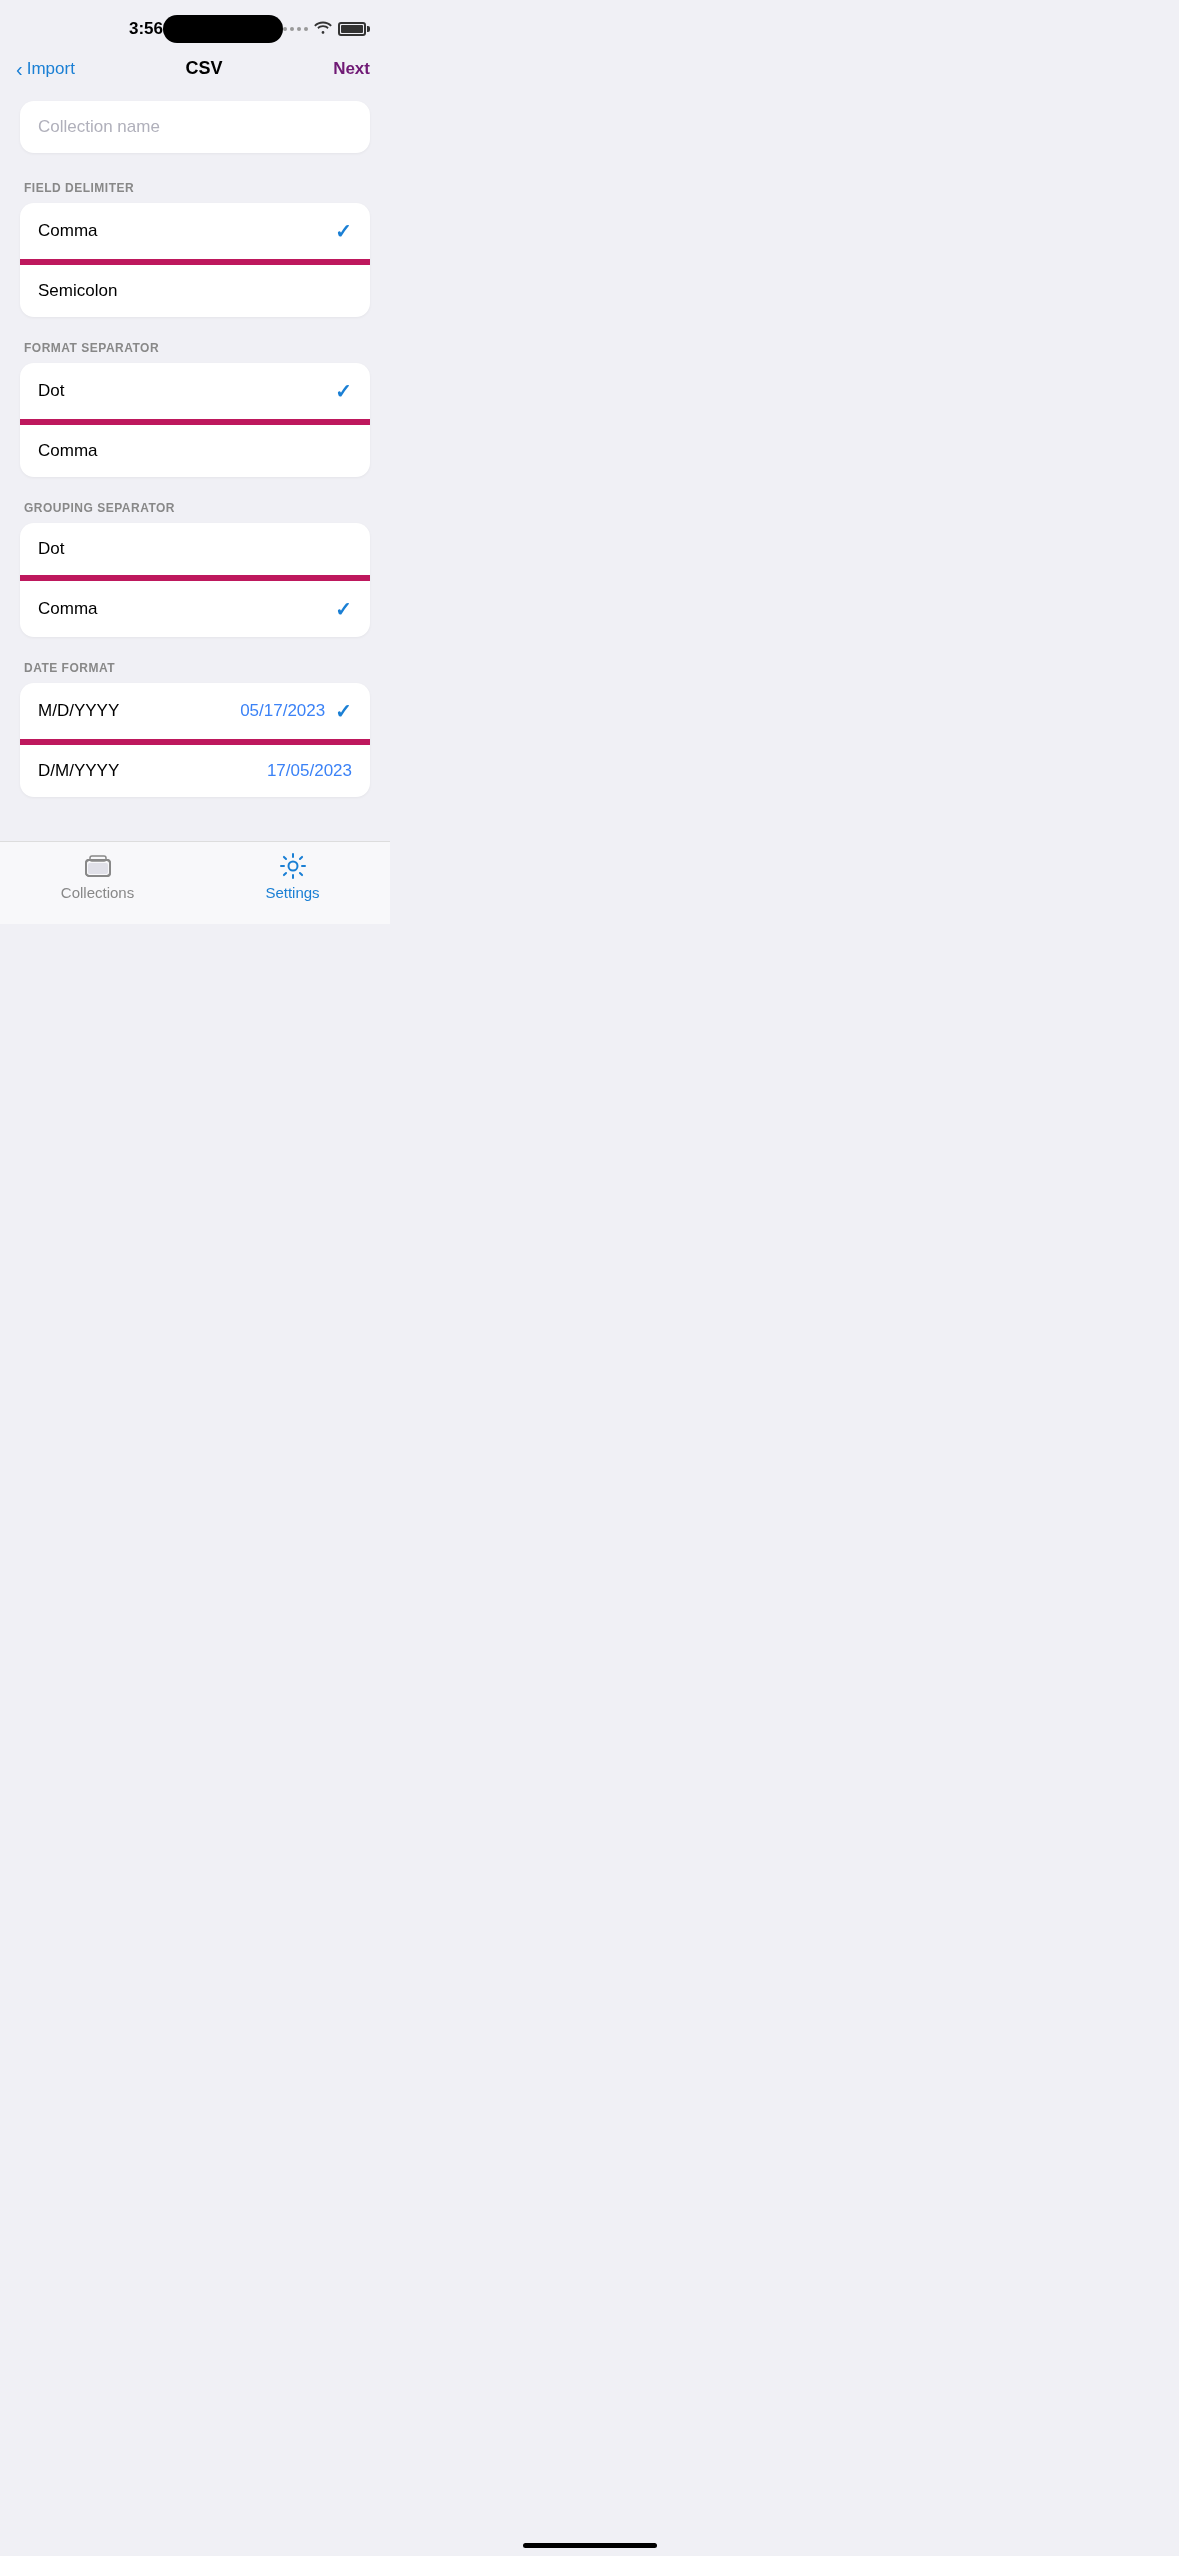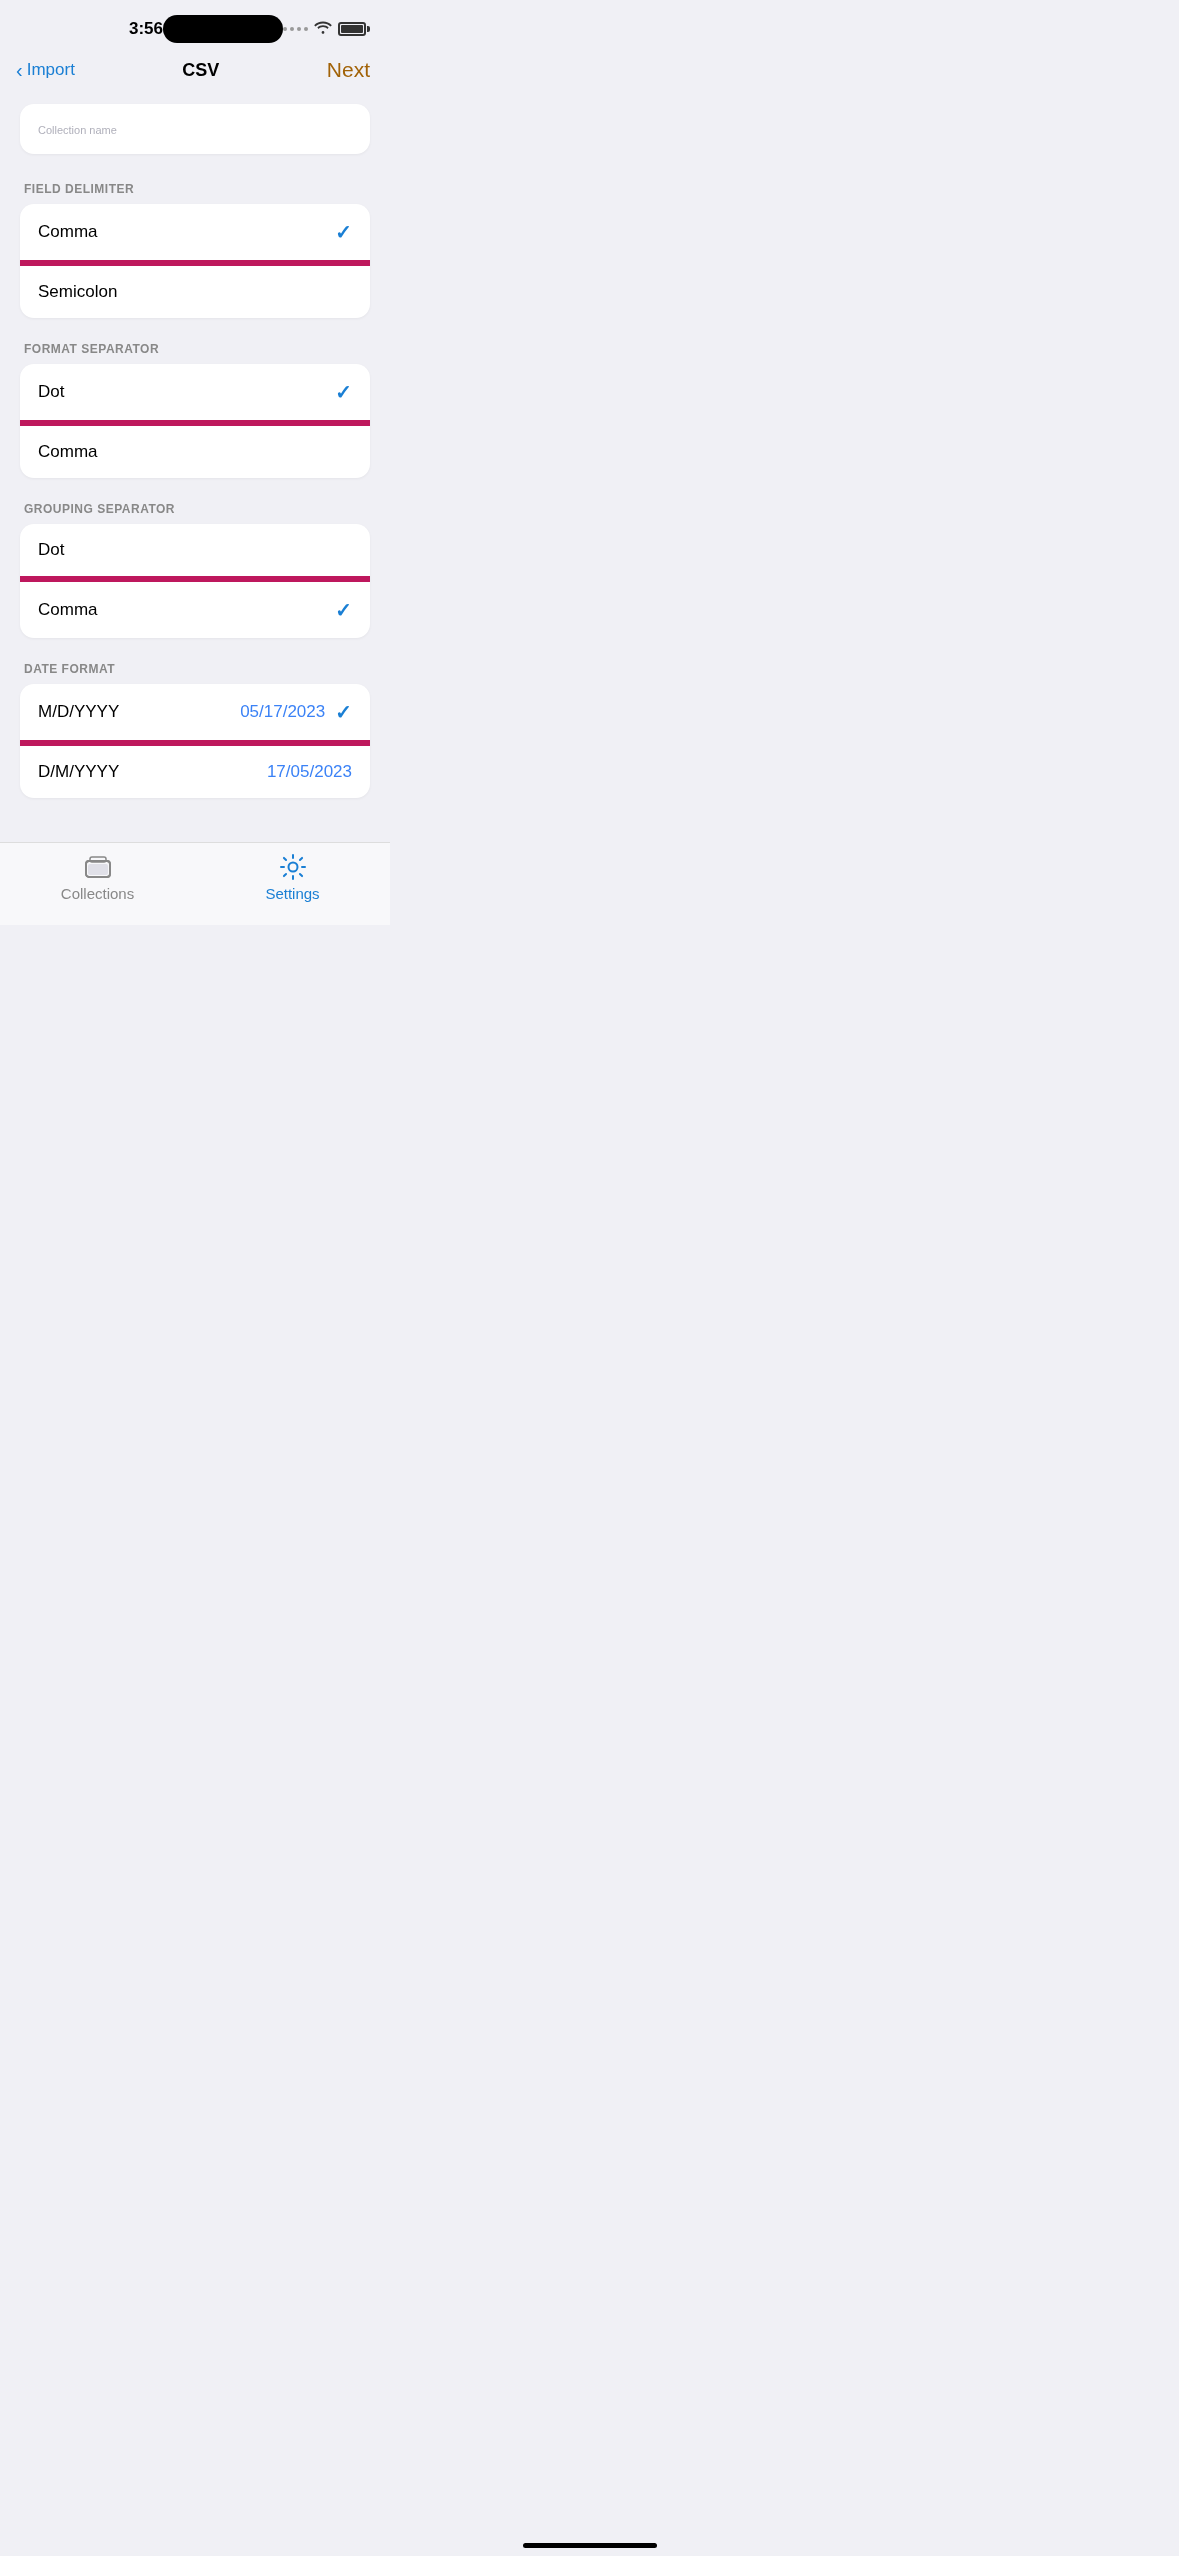--- a/index.html
+++ b/index.html
@@ -119,24 +119,24 @@
     }
 
     .nav-title {
       font-size: 18px;
       font-weight: 700;
       color: #000;
       text-align: center;
     }
 
     .nav-next {
-      color: #a16207;
-      font-size: 21px;
+      color: #701a75;
+      font-size: 17px;
       cursor: pointer;
-      font-weight: 400;
+      font-weight: 700;
     }
 
     
     .main-content {
       flex: 1;
       padding: 10px 20px 20px 20px;
       overflow-y: auto;
     }
 
     
@@ -145,21 +145,21 @@
       border-radius: 14px;
       padding: 16px 18px;
       margin-bottom: 28px;
       box-shadow: 0 1px 3px rgba(0,0,0,0.05);
     }
 
     .collection-name-input input {
       width: 100%;
       border: none;
       outline: none;
-      font-size: 11px;
+      font-size: 17px;
       color: #701a75;
       background: transparent;
     }
 
     .collection-name-input input::placeholder {
       color: #b0b0bb;
     }
 
     
     .section {

